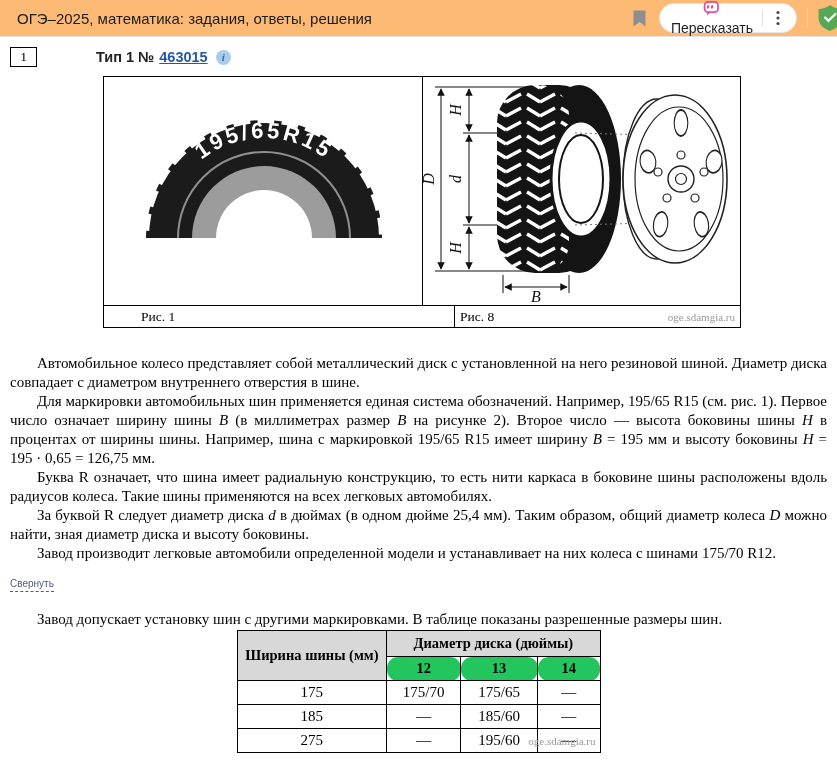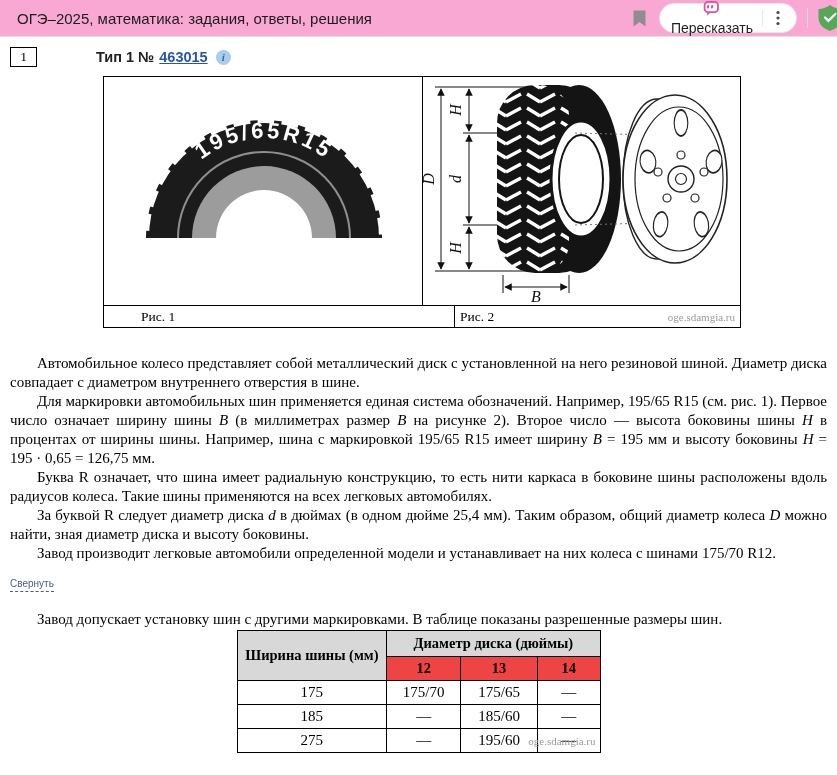--- a/index.html
+++ b/index.html
@@ -4,21 +4,21 @@
 <style>
   html,body { margin:0; padding:0; }
   body {
     width:837px; height:775px; overflow:hidden;
     background:#ffffff;
     font-family:"Liberation Serif", serif;
     color:#000;
   }
   
   .topbar {
-    height:37px; background:#f9a8d4; border-bottom:1px solid #e2e2e4;
+    height:37px; background:#fdba74; border-bottom:1px solid #e2e2e4;
     display:flex; align-items:center; padding:0 6px 0 17px; box-sizing:border-box;
     overflow:hidden;
   }
   .topbar-title {
     font-family:"Liberation Sans", sans-serif; font-size:15px; color:#1c1c1c;
     white-space:nowrap;
   }
   .topbar-spacer { flex:1; }
   .bookmark-btn { margin-right:13px; display:flex; align-items:center; cursor:pointer; }
   .rephrase-pill {
@@ -72,21 +72,21 @@
     text-align:justify; text-indent:27px; }
 
   
   .table-wrap { position:relative; width:364px; margin:1px auto 0 auto; }
   table.tire { border-collapse:collapse; width:100%; font-size:15px; border:1.5px solid #000; }
   table.tire th, table.tire td { border:1px solid #000; text-align:center; padding:0; }
   table.tire thead th { font-size:14.5px; font-weight:bold; }
   th.hdr-gray { background:#d8d8d8; }
   tr.hrow1 { height:26px; }
   tr.hrow2 { height:24px; }
-  tr.hrow2 th { font-weight:normal; font-size:15px; background:#ef4444; }
+  tr.hrow2 th { font-weight:normal; font-size:15px; background:#22c55e;border-radius:11px; }
   table.tire tbody tr { height:24px; }
   .col-w1 { width:170px; } .col-w2 { width:80px; } .col-w3 { width:84px; } .col-w4 { width:72px; }
   .tbl-watermark { position:absolute; right:5px; bottom:6px; font-size:11px; color:#9a9a9a; }
 
   
   .tire-text { font-family:"Liberation Sans", sans-serif; font-size:22px; font-weight:bold;
     fill:#ffffff; letter-spacing:3px; }
   .dim-label { font-family:"Liberation Serif", serif; font-style:italic; font-size:16px;
     fill:#111; text-anchor:middle; }
 </style>
@@ -223,21 +223,21 @@
           <line x1="82" y1="210" x2="144" y2="210" stroke="#111" stroke-width="1" marker-start="url(#arr)" marker-end="url(#arr)"></line>
           <text class="dim-label" x="113" y="225">B</text>
         </svg>
       </div>
     </div>
     <div class="fig-captions">
       <div class="cap-cell">
         <span>Рис. 1</span>
       </div>
       <div class="cap-cell right">
-        <span>Рис. 2</span>
+        <span>Рис. 8</span>
         <span class="watermark">oge.sdamgia.ru</span>
       </div>
     </div>
   </div>
 
   
   <div class="body-text" id="paragraphs">
       <p class="body-p"><span>Автомобильное колесо представляет собой металлический диск с установленной на него резиновой шиной. Диаметр диска совпадает с диаметром внутреннего отверстия в шине.</span></p>
       <p class="body-p"><span>Для маркировки автомобильных шин применяется единая система обозначений. Например, 195/65 R15 (см. рис. 1). Первое число означает ширину шины </span><i>B</i><span> (в миллиметрах размер </span><i>B</i><span> на рисунке 2). Второе число — высота боковины шины </span><i>H</i><span> в процентах от ширины шины. Например, шина с маркировкой 195/65 R15 имеет ширину </span><i>B</i><span> = 195 мм и высоту боковины </span><i>H</i><span> = 195 · 0,65 = 126,75 мм.</span></p>
       <p class="body-p"><span>Буква R означает, что шина имеет радиальную конструкцию, то есть нити каркаса в боковине шины расположены вдоль радиусов колеса. Такие шины применяются на всех легковых автомобилях.</span></p>

